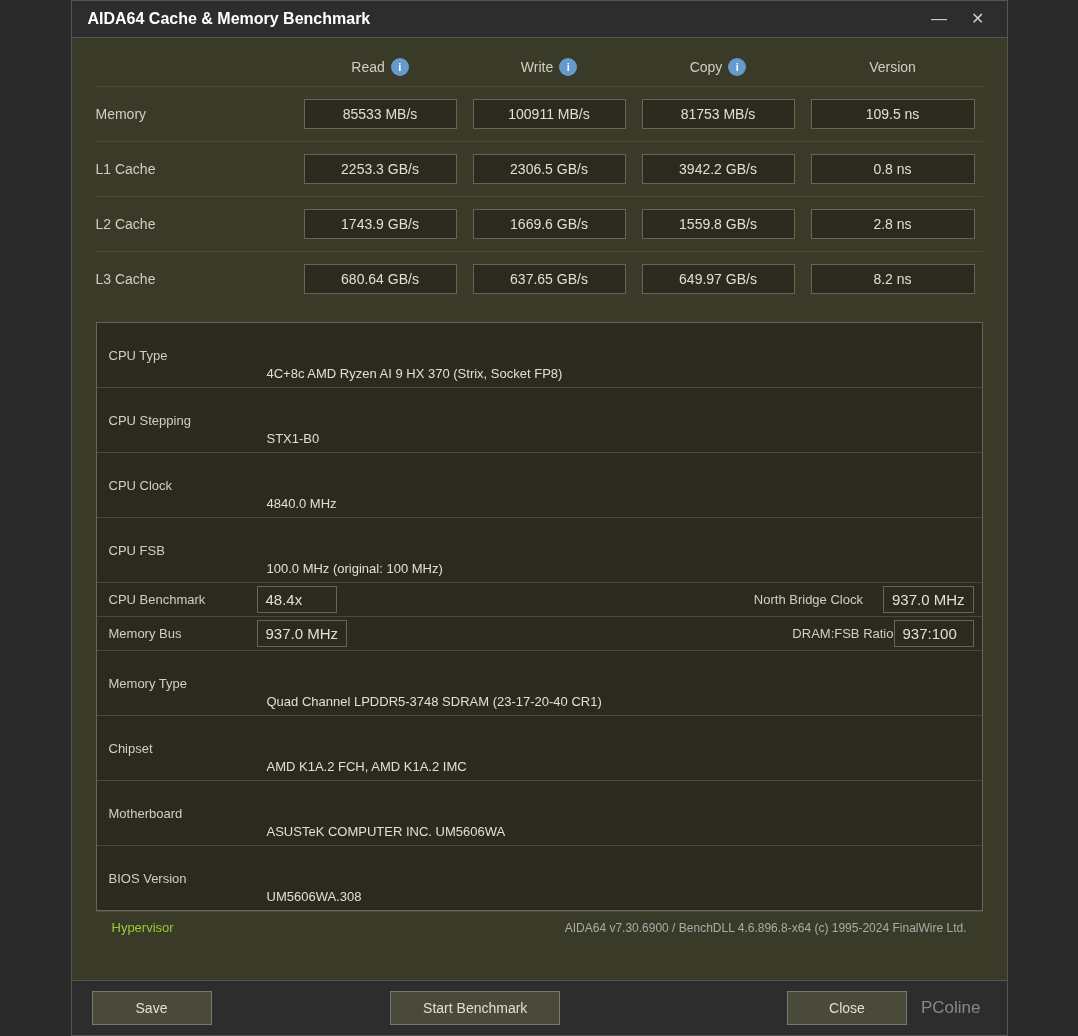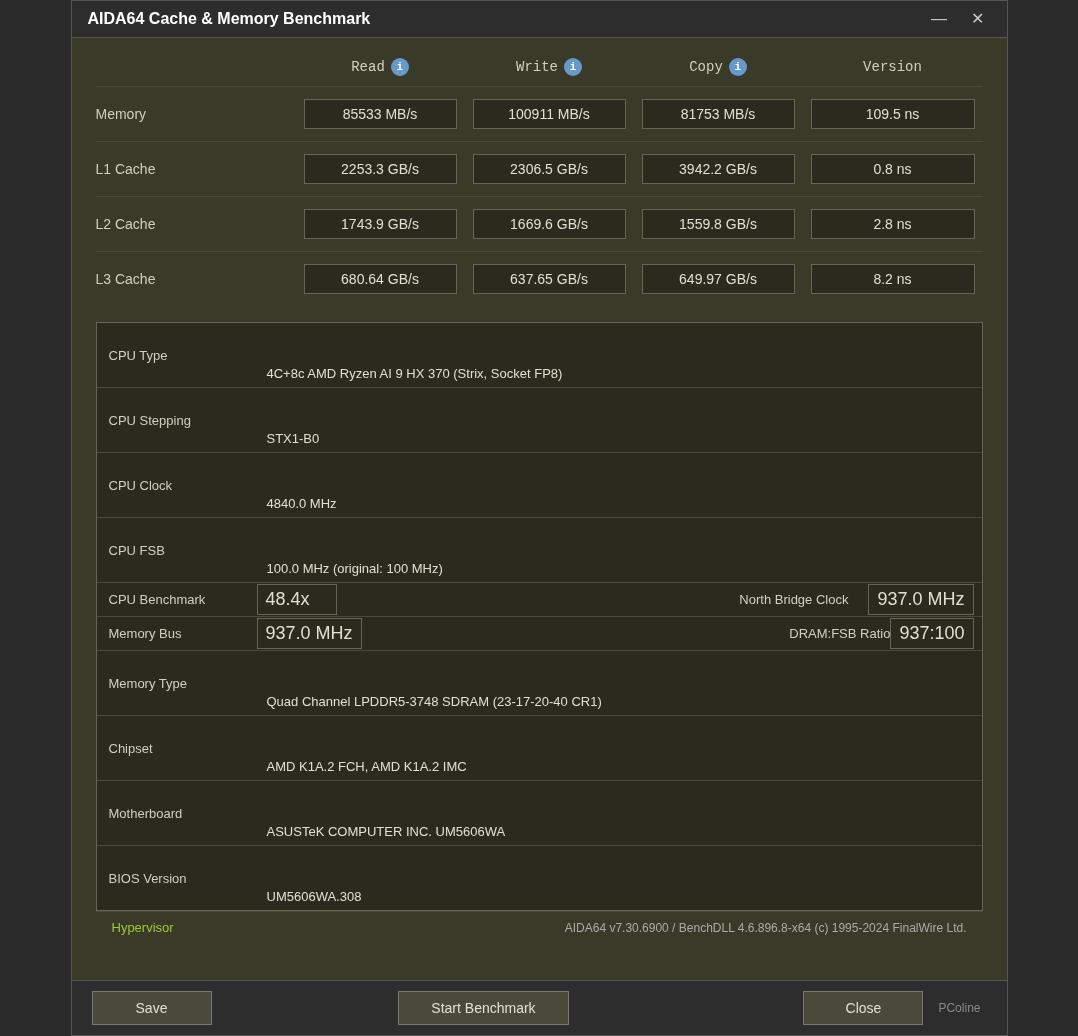--- a/index.html
+++ b/index.html
@@ -63,21 +63,20 @@
       padding-bottom: 10px;
     }
     .bench-header-cell {
       text-align: center;
       color: #d0d0c0;
       font-size: 14px;
       display: flex;
       align-items: center;
       justify-content: center;
       gap: 6px;
-      font-family: Liberation Mono, monospace;
     }
     .info-icon {
       display: inline-flex;
       align-items: center;
       justify-content: center;
       width: 18px;
       height: 18px;
       border-radius: 50%;
       background: #6699cc;
       color: #fff;
@@ -147,21 +146,21 @@
     .info-row-split {
       display: flex;
       align-items: center;
       border-bottom: 1px solid #4a4a38;
       min-height: 34px;
     }
     .info-box-small {
       background: transparent;
       border: 1px solid #666655;
       color: #e0e0d0;
-      font-size: 18px;
+      font-size: 15px;
       padding: 4px 8px;
       min-width: 80px;
     }
     .info-row-split .right-group {
       display: flex;
       align-items: center;
       margin-left: auto;
       padding-right: 8px;
       gap: 20px;
     }
@@ -219,27 +218,27 @@
       border: 1px solid #777;
       color: #e0e0d0;
       font-size: 14px;
       padding: 8px 32px;
       cursor: pointer;
       min-width: 120px;
       text-align: center;
     }
     .pcoline-badge {
       color: #888;
-      font-size: 12px;
+      font-size: 17px;
       padding: 2px 6px;
-      margin-left: 9px;
     }
     .bottom-right {
       display: flex;
       align-items: center;
+      gap: 8px;
       padding-left: 48px;
     }
   </style>
 </head>
 <body>
 
 <div class="window">
 
   <div class="title-bar">
     <span class="title-bar-title">AIDA64 Cache &amp; Memory Benchmark</span>

